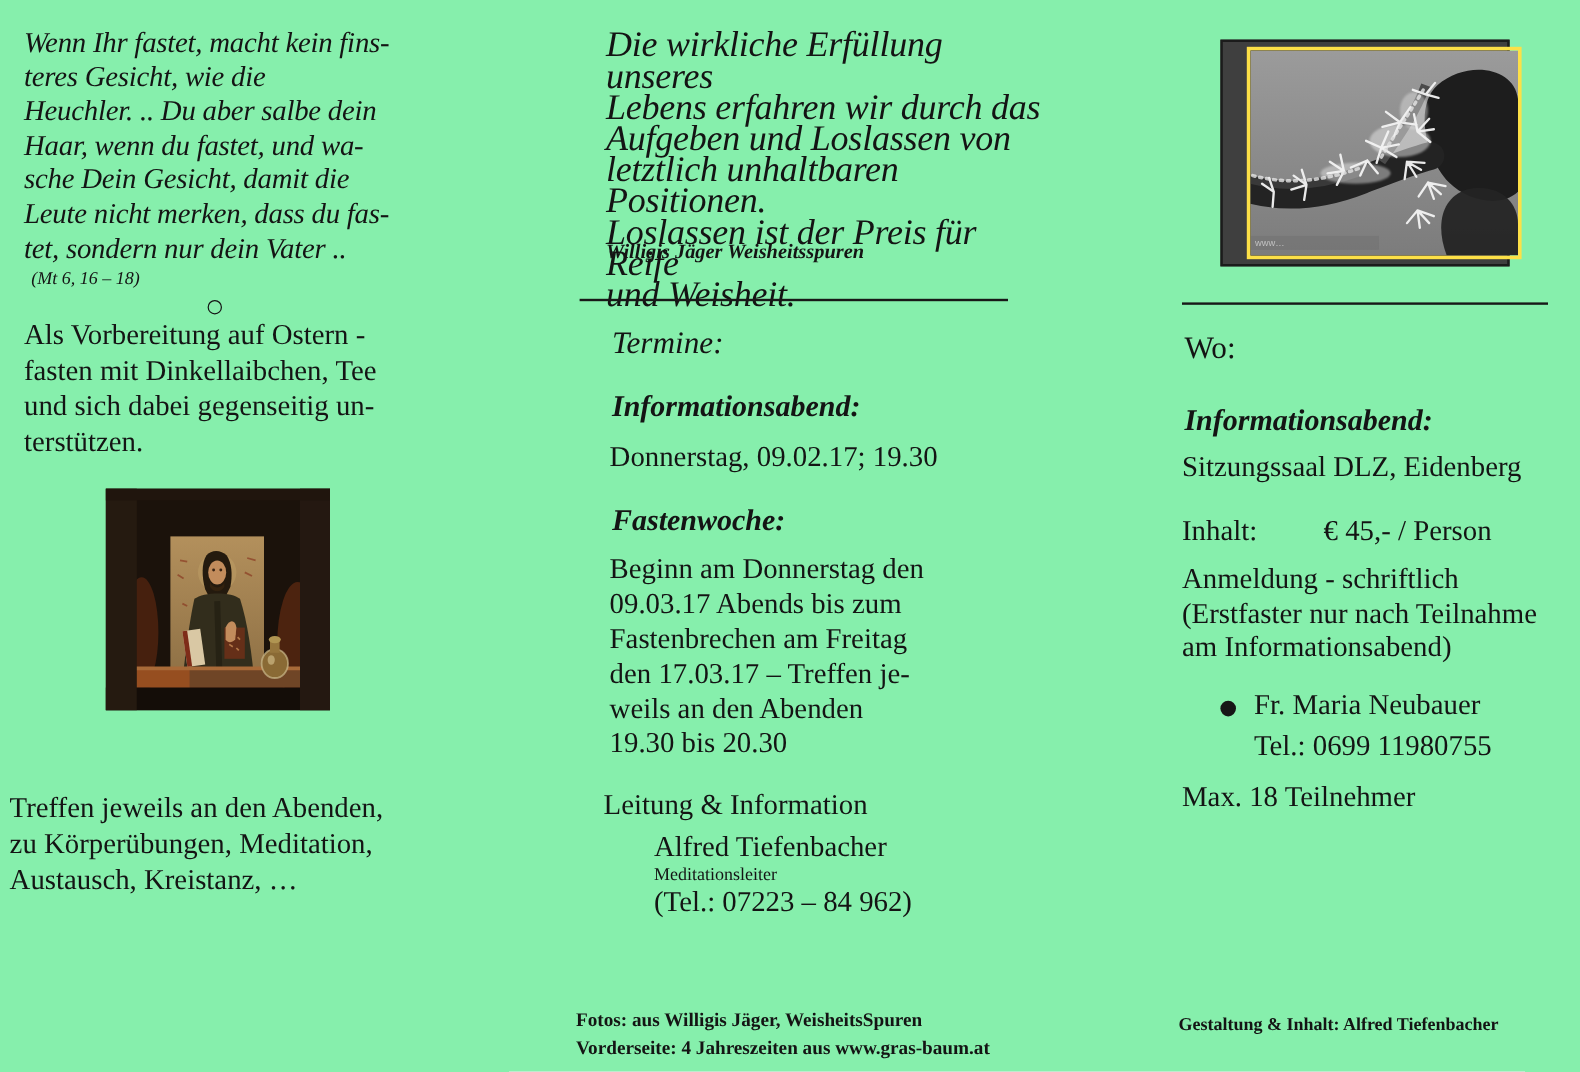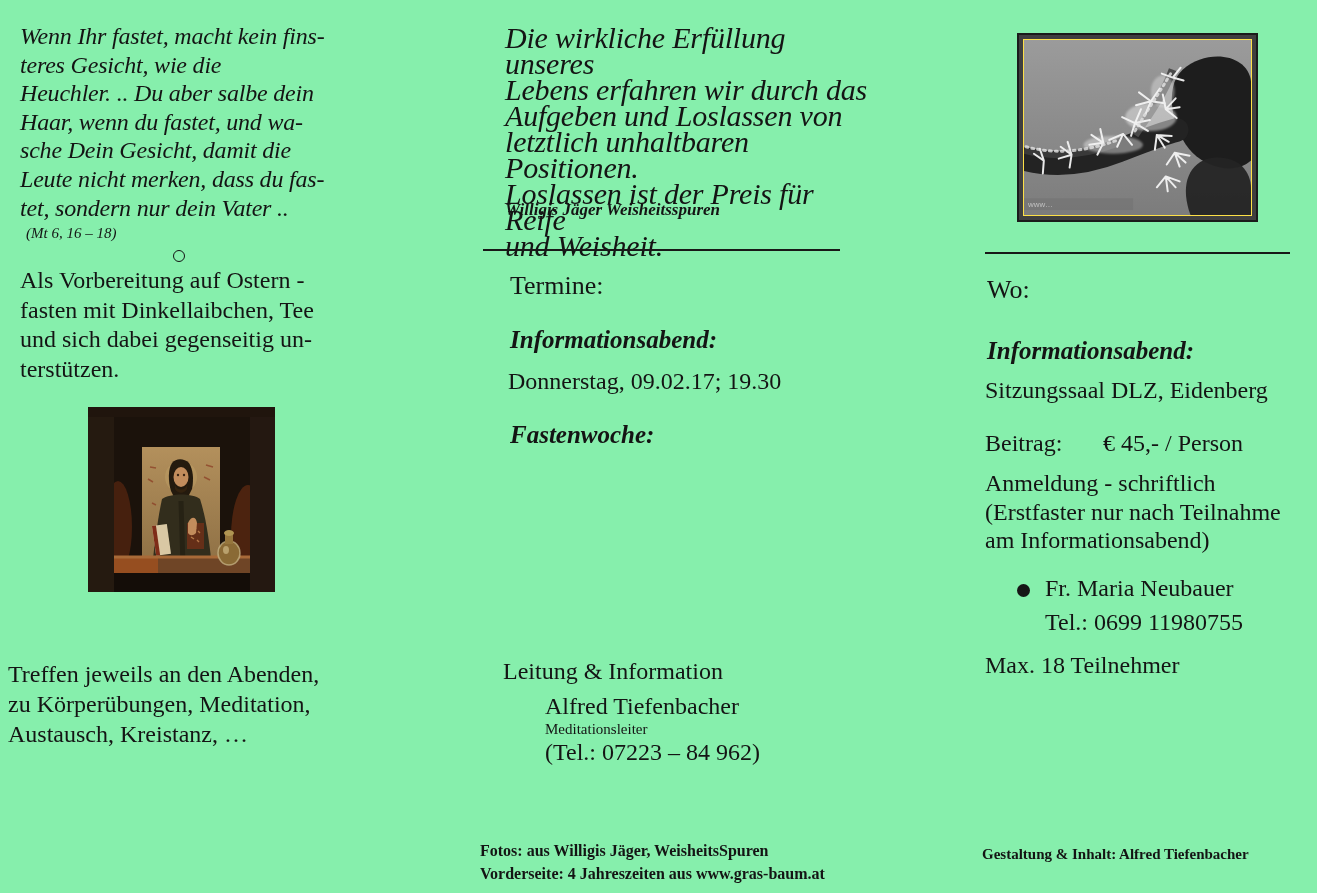--- a/index.html
+++ b/index.html
@@ -25,35 +25,35 @@
   .intro{left:20px;top:266px;font-size:24px;line-height:29.5px;}
   .icon-photo{left:88px;top:407px;width:187px;height:185px;}
   .icon-photo svg{display:block;filter:blur(.4px);}
   .meet{left:8px;top:659px;width:348px;text-align:left;font-size:24px;line-height:30px;}
 
   
   .mq{left:45px;top:25px;font-size:30px;line-height:26px;letter-spacing:-0.2px;}
   .attr{left:45px;top:200px;font-size:17px;}
   .rule{height:2px;background:#181818;}
   .mhr{left:23px;top:249px;width:357px;}
-  .termine{left:50px;top:271px;font-size:26px;}
+  .termine{left:50px;top:271px;font-size:26px;font-style:italic;}
   .ih1{left:50px;top:326px;font-size:25px;}
   .mdate{left:48px;top:368px;font-size:24px;}
   .fw{left:50px;top:421px;font-size:25px;}
   .week{left:48px;top:461px;font-size:24px;line-height:29px;}
   .lead{left:43px;top:658px;font-size:24px;text-align:right;}
   .lname{left:85px;top:693px;font-size:24px;}
   .lrole{left:85px;top:721px;font-size:15px;}
   .lphone{left:85px;top:739px;font-size:24px;}
   .mfoot{left:20px;top:839px;font-size:16px;line-height:23px;}
 
   
   .photo-frame{left:57px;top:33px;width:241px;height:189px;border:2px solid #1b1b1b;
     background:#3f3f3f;padding:4px;box-sizing:border-box;}
-  .photo-inner{width:100%;height:100%;border:1px solid #fde047;box-sizing:border-box;overflow:hidden;}
+  .photo-inner{width:100%;height:100%;border:3px solid #fde047;box-sizing:border-box;overflow:hidden;margin-left:16px;}
   .photo-inner svg{display:block;width:100%;height:100%;filter:blur(.35px);}
   .rhr{left:25px;top:252px;width:305px;}
   .wo{left:27px;top:275px;font-size:26px;}
   .ih2{left:27px;top:337px;font-size:25px;}
   .loc{left:25px;top:377px;font-size:24px;}
   .fee{left:25px;top:430px;font-size:24px;}
   .fee .feeval{position:absolute;left:118px;top:0;white-space:nowrap;}
   .reg{left:25px;top:469px;font-size:24px;line-height:28.5px;}
   .bullet{left:57px;top:584px;width:13px;height:13px;background:#161616;border-radius:50%;}
   .contact{left:85px;top:572px;font-size:24px;line-height:33.5px;}
@@ -136,20 +136,26 @@
 Aufgeben und Loslassen von
 letztlich unhaltbaren Positionen.
 Loslassen ist der Preis für Reife
 und Weisheit.</div>
     <div class="abs attr bi">Willigis Jäger Weisheitsspuren</div>
     <div class="abs rule mhr"></div>
     <div class="abs termine">Termine:</div>
     <div class="abs ih1 bi">Informationsabend:</div>
     <div class="abs mdate">Donnerstag, 09.02.17; 19.30</div>
     <div class="abs fw bi">Fastenwoche:</div>
+    <div class="abs week lines">Beginn am Donnerstag den
+09.03.17 Abends bis zum
+Fastenbrechen am Freitag
+den 17.03.17 – Treffen je-
+weils an den Abenden
+19.30 bis 20.30</div>
     <div class="abs lead">Leitung &amp; Information</div>
     <div class="abs lname">Alfred Tiefenbacher</div>
     <div class="abs lrole">Meditationsleiter</div>
     <div class="abs lphone">(Tel.: 07223 – 84 962)</div>
     <div class="abs mfoot b lines">Fotos: aus Willigis Jäger, WeisheitsSpuren
 Vorderseite: 4 Jahreszeiten aus www.gras-baum.at</div>
   </section>
 
   <section class="col col-right">
     <div class="abs photo-frame">
@@ -196,21 +202,21 @@
           <text x="4" y="169" font-size="8" fill="#c9c9c9" opacity="0.9" font-family="Liberation Sans, sans-serif">www…</text>
         </svg>
       </div>
     </div>
 
     <div class="abs rule rhr"></div>
     <div class="abs wo">Wo:</div>
     <div class="abs ih2 bi">Informationsabend:</div>
     <div class="abs loc">Sitzungssaal DLZ, Eidenberg</div>
     <div class="abs fee">
-      <span>Beitrag:</span>
+      <span>Inhalt:</span>
       <span class="feeval">€ 45,- / Person</span>
     </div>
     <div class="abs reg lines">Anmeldung - schriftlich
 (Erstfaster nur nach Teilnahme
 am Informationsabend)</div>
     <div class="abs bullet"></div>
     <div class="abs contact">
       <div>Fr. Maria Neubauer</div>
       <div>Tel.: 0699 11980755</div>
     </div>

